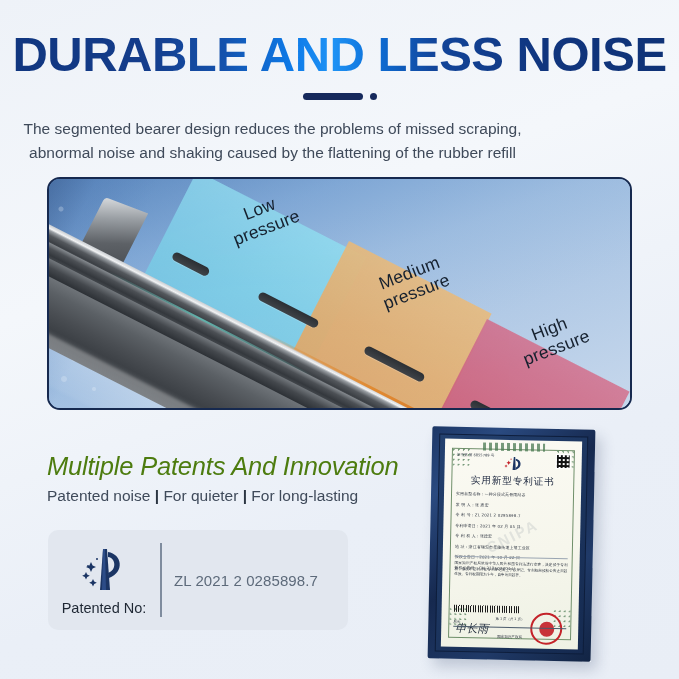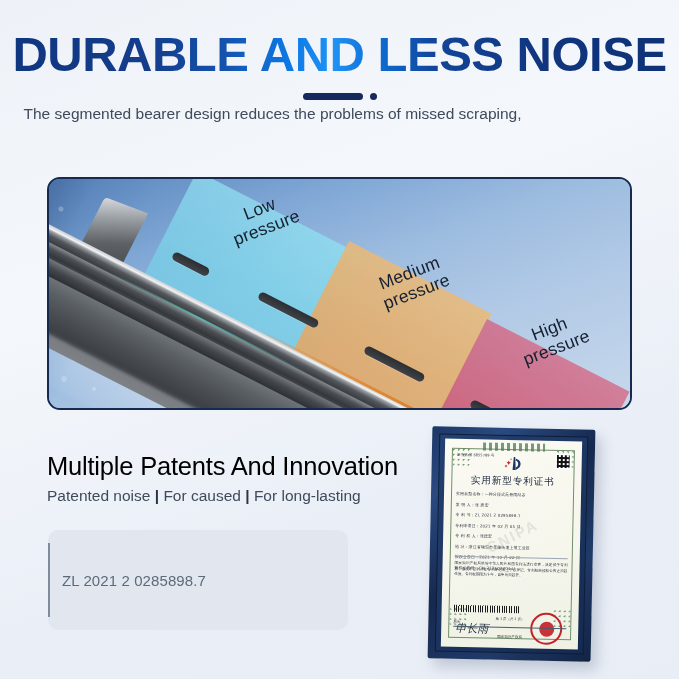--- a/index.html
+++ b/index.html
@@ -23,21 +23,21 @@
     -webkit-text-fill-color:transparent; color:#10357e;
   }
   .divider-wrap{
     position:absolute; top:93px; left:0; width:679px;
     display:flex; align-items:center; justify-content:center; gap:7px;
   }
   .divider-bar{ width:60px; height:7px; border-radius:4px; background:#16295c; }
   .divider-dot{ width:7px; height:7px; border-radius:50%; background:#16295c; }
 
   .subtitle{
-    position:absolute; top:102px; left:0; width:545px; text-align:center;
+    position:absolute; top:117px; left:0; width:545px; text-align:center;
     font-size:15.5px; line-height:24px; color:#3e4css; color:#3f4a5a;
   }
   .subtitle div{ white-space:nowrap; }
 
   
   .panel{
     position:absolute; left:47px; top:177px; width:585px; height:233px;
     border:2px solid #16294f; border-radius:13px; overflow:hidden;
     background:linear-gradient(150deg,#6e9ad0 0%,#8fb2da 30%,#a9c4e2 55%,#bcd0e8 78%,#cfdcee 100%);
   }
@@ -141,21 +141,21 @@
   .wipe-streak{
     position:absolute; left:-10px; top:150px; width:420px; height:46px;
     transform:rotate(27deg); transform-origin:left top;
     background:linear-gradient(180deg,rgba(255,255,255,.28),rgba(255,255,255,.06));
     filter:blur(1.5px);
   }
 
   
   .patent-title{
     position:absolute; left:47px; top:452px;
-    font-size:25.5px; color:#000000; letter-spacing:-.2px;
+    font-size:25.5px; color:#4d7c0f; letter-spacing:-.2px;font-style:italic;
   }
   .patent-sub{
     position:absolute; left:47px; top:487px;
     font-size:15.5px; color:#3f4a5a;
   }
   .patent-sub b{ font-weight:bold; color:#2b3542; }
 
   .patent-box{
     position:absolute; left:48px; top:530px; width:300px; height:100px;
     background:#e2e7ef; border-radius:10px; display:flex; align-items:center;
@@ -276,20 +276,21 @@
 
 <div class="hero-title">DURABLE AND LESS NOISE</div>
 
 <div class="divider-wrap">
   <span class="divider-bar"></span>
   <span class="divider-dot"></span>
 </div>
 
 <div class="subtitle">
   <div>The segmented bearer design reduces the problems of missed scraping,</div>
+  <div>abnormal noise and shaking caused by the flattening of the rubber refill</div>
 </div>
 
 <div class="panel">
   <div class="glass"></div>
   <div class="droplets"></div>
 
   <div class="band band-low"></div>
   <div class="band band-med"></div>
   <div class="band band-high"></div>
   <div class="band-fade"></div>
@@ -321,26 +322,41 @@
 <div class="press-label pl-high">
   <div>High</div>
   <div>pressure</div>
 </div>
 
 <div class="patent-title">Multiple Patents And Innovation</div>
 
 <div class="patent-sub">
   <span>Patented noise</span>
   <b>|</b>
-  <span>For caused</span>
+  <span>For quieter</span>
   <b>|</b>
   <span>For long-lasting</span>
 </div>
 
 <div class="patent-box">
+  <div class="pb-left">
+    <div class="pb-logo">
+      <svg width="52" height="50" viewBox="0 0 52 50">
+        <path d="M25 3 L29 3 L32 44 L22 44 Z" fill="#1b3564"></path>
+        <path d="M25 3 L27 3 L28 44 L24 44 Z" fill="#2c4c87"></path>
+        <path d="M30 6 C44 8, 47 26, 31 32 L30 27 C39 24, 38 12, 30 11 Z" fill="#1b3564"></path>
+        <path d="M13 16 l1.6 3.4 3.4 1.6 -3.4 1.6 -1.6 3.4 -1.6 -3.4 -3.4 -1.6 3.4 -1.6 z" fill="#1b3564"></path>
+        <path d="M8 26 l1.2 2.6 2.6 1.2 -2.6 1.2 -1.2 2.6 -1.2 -2.6 -2.6 -1.2 2.6 -1.2 z" fill="#1b3564"></path>
+        <path d="M15 33 l1.2 2.6 2.6 1.2 -2.6 1.2 -1.2 2.6 -1.2 -2.6 -2.6 -1.2 2.6 -1.2 z" fill="#1b3564"></path>
+        <circle cx="19" cy="13" r="1" fill="#1b3564"></circle>
+        <circle cx="10" cy="20" r="0.9" fill="#1b3564"></circle>
+      </svg>
+    </div>
+    <div class="pb-label">Patented No:</div>
+  </div>
   <div class="pb-rule"></div>
   <div class="pb-nums">
     <div class="pb-num">ZL 2021 2 0285898.7</div>
   </div>
 </div>
 
 <div class="cert">
   <div class="cert-frame">
     <div class="cert-frame-inner"></div>
   </div>

